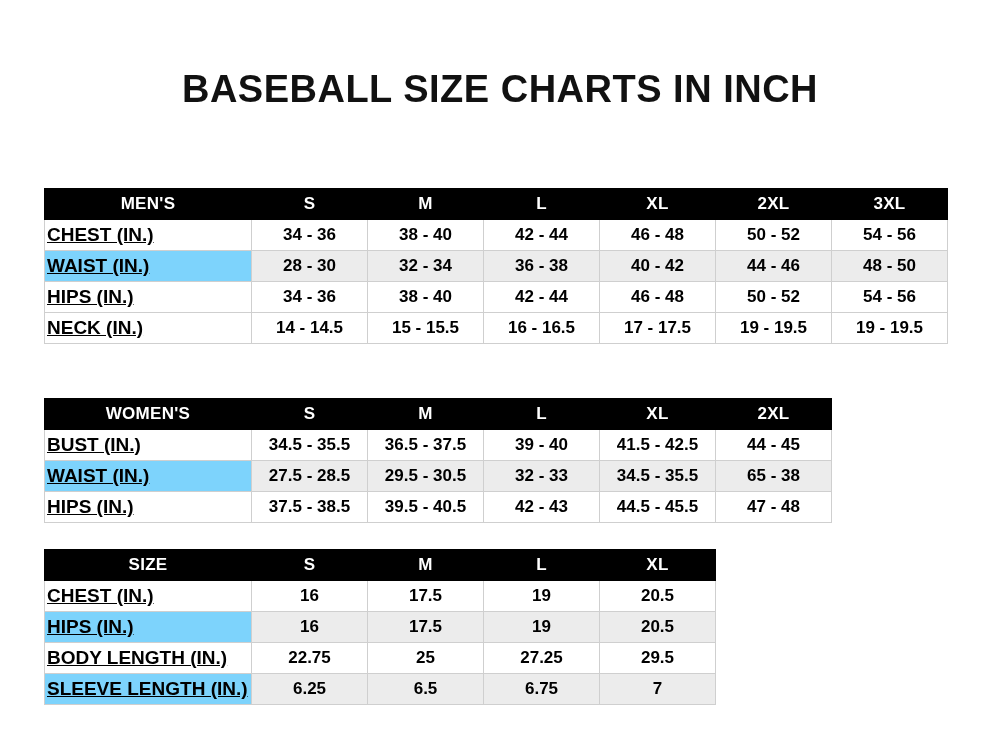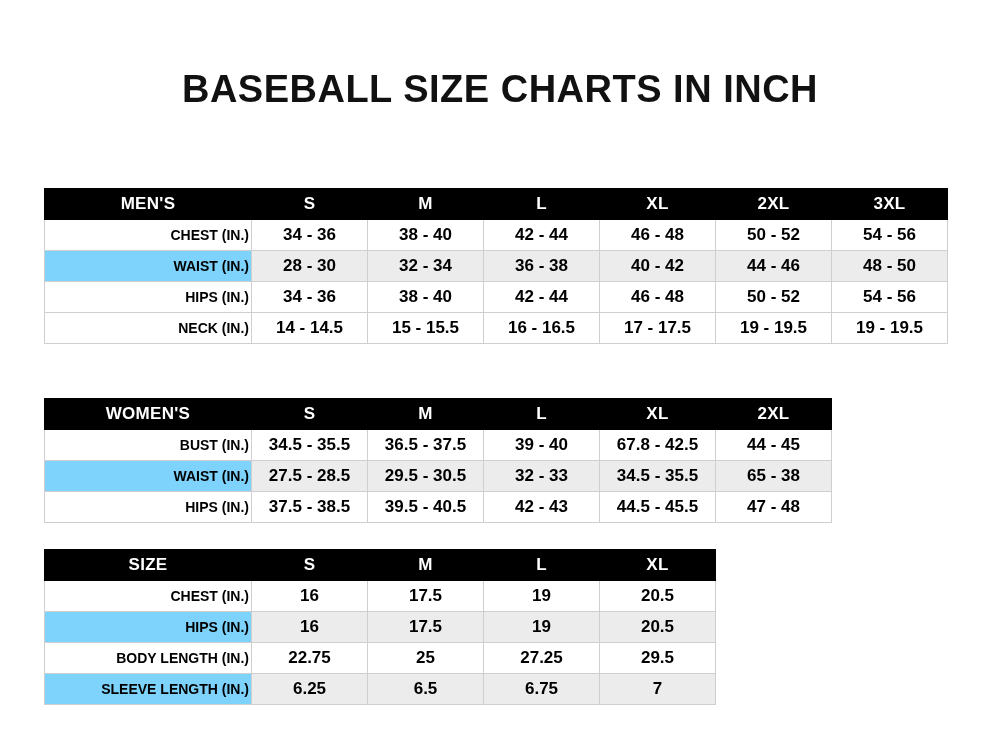--- a/index.html
+++ b/index.html
@@ -66,23 +66,24 @@
   
   .size-table tbody td {
     background: #ffffff;
     color: #000000;
     border: 1px solid #cfcfcf;
   }
   .size-table tbody tr.alt td {
     background: #ececec;
   }
   .size-table tbody td.rowlabel {
-    text-align: right;
-    background: #ffffff;
-    font-size: 14px;
+    text-align: left;
+    background: #ffffff;
+    font-size: 19px;
+    text-decoration: underline;
   }
   .size-table tbody tr.alt td.rowlabel {
     background: #7dd3fc;
   }
 
   
   #mens-table col.lbl { width: 207px; }
   #mens-table col.sz  { width: 116px; }
 
   #womens-table col.lbl { width: 207px; }
@@ -180,21 +181,21 @@
           <th>XL</th>
           <th>2XL</th>
         </tr>
       </thead>
       <tbody>
         <tr>
           <td class="rowlabel">BUST (IN.)</td>
           <td>34.5 - 35.5</td>
           <td>36.5 - 37.5</td>
           <td>39 - 40</td>
-          <td>67.8 - 42.5</td>
+          <td>41.5 - 42.5</td>
           <td>44 - 45</td>
         </tr>
         <tr class="alt">
           <td class="rowlabel">WAIST (IN.)</td>
           <td>27.5 - 28.5</td>
           <td>29.5 - 30.5</td>
           <td>32 - 33</td>
           <td>34.5 - 35.5</td>
           <td>65 - 38</td>
         </tr>

